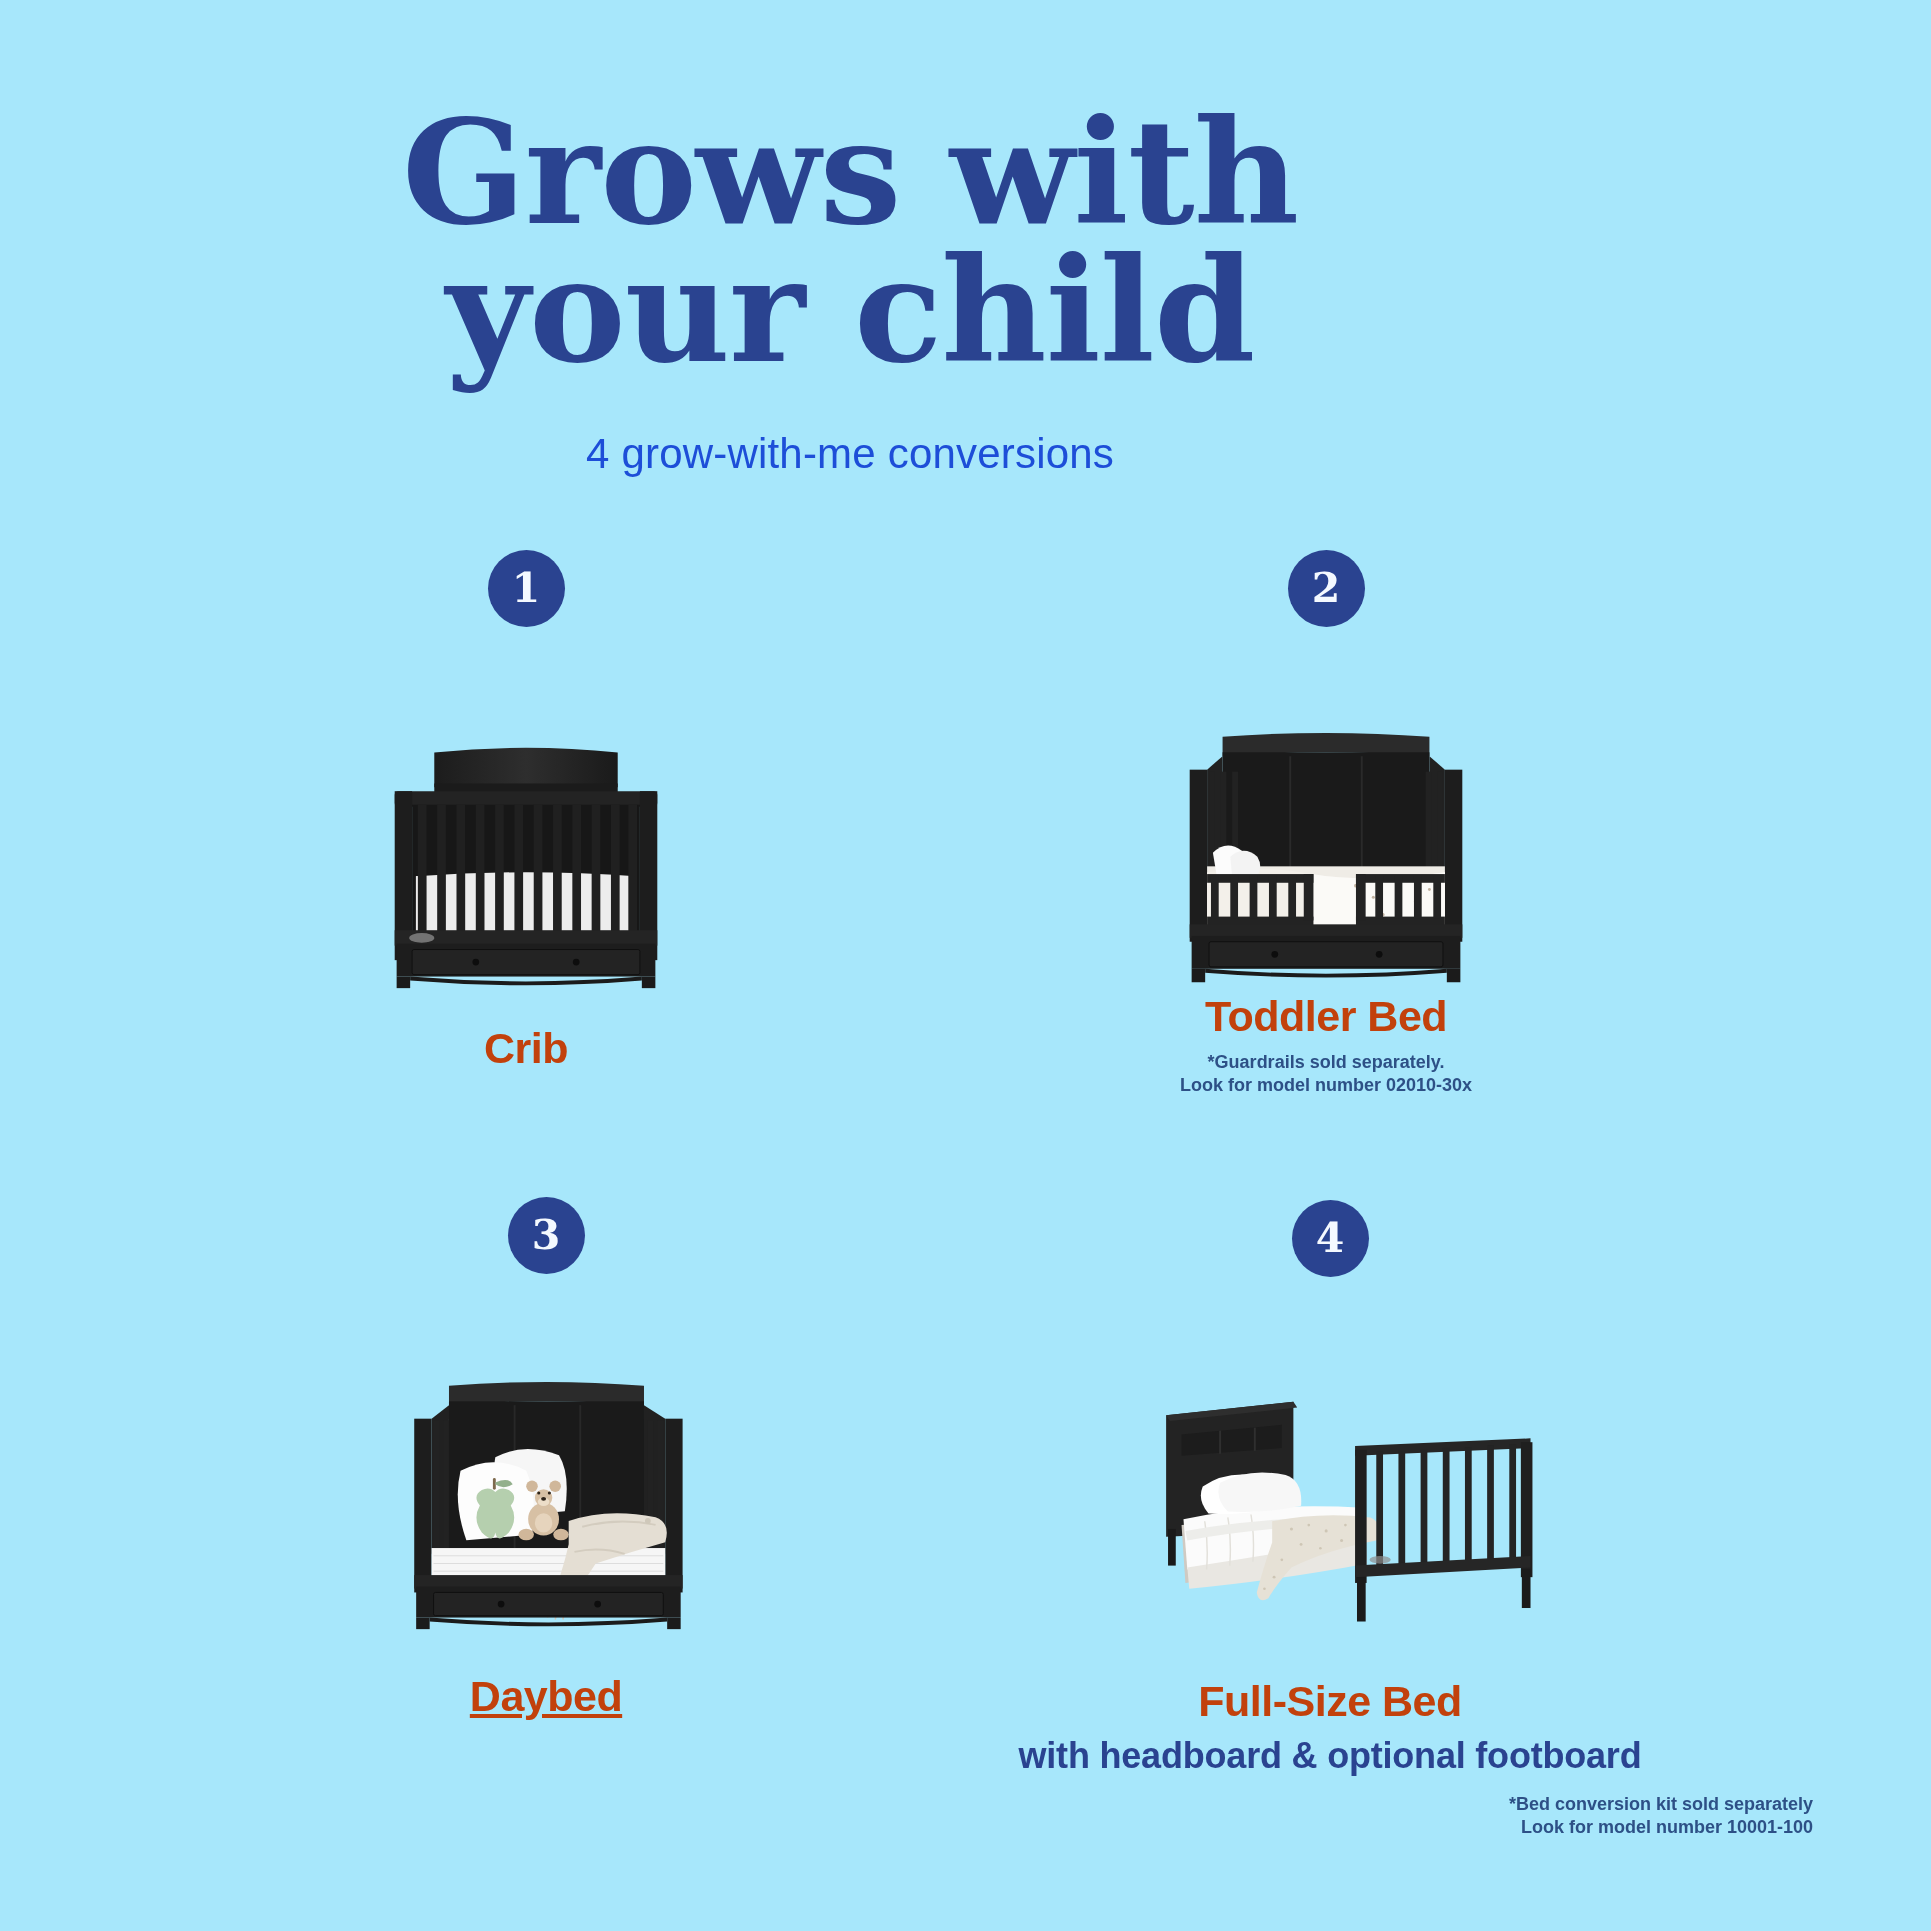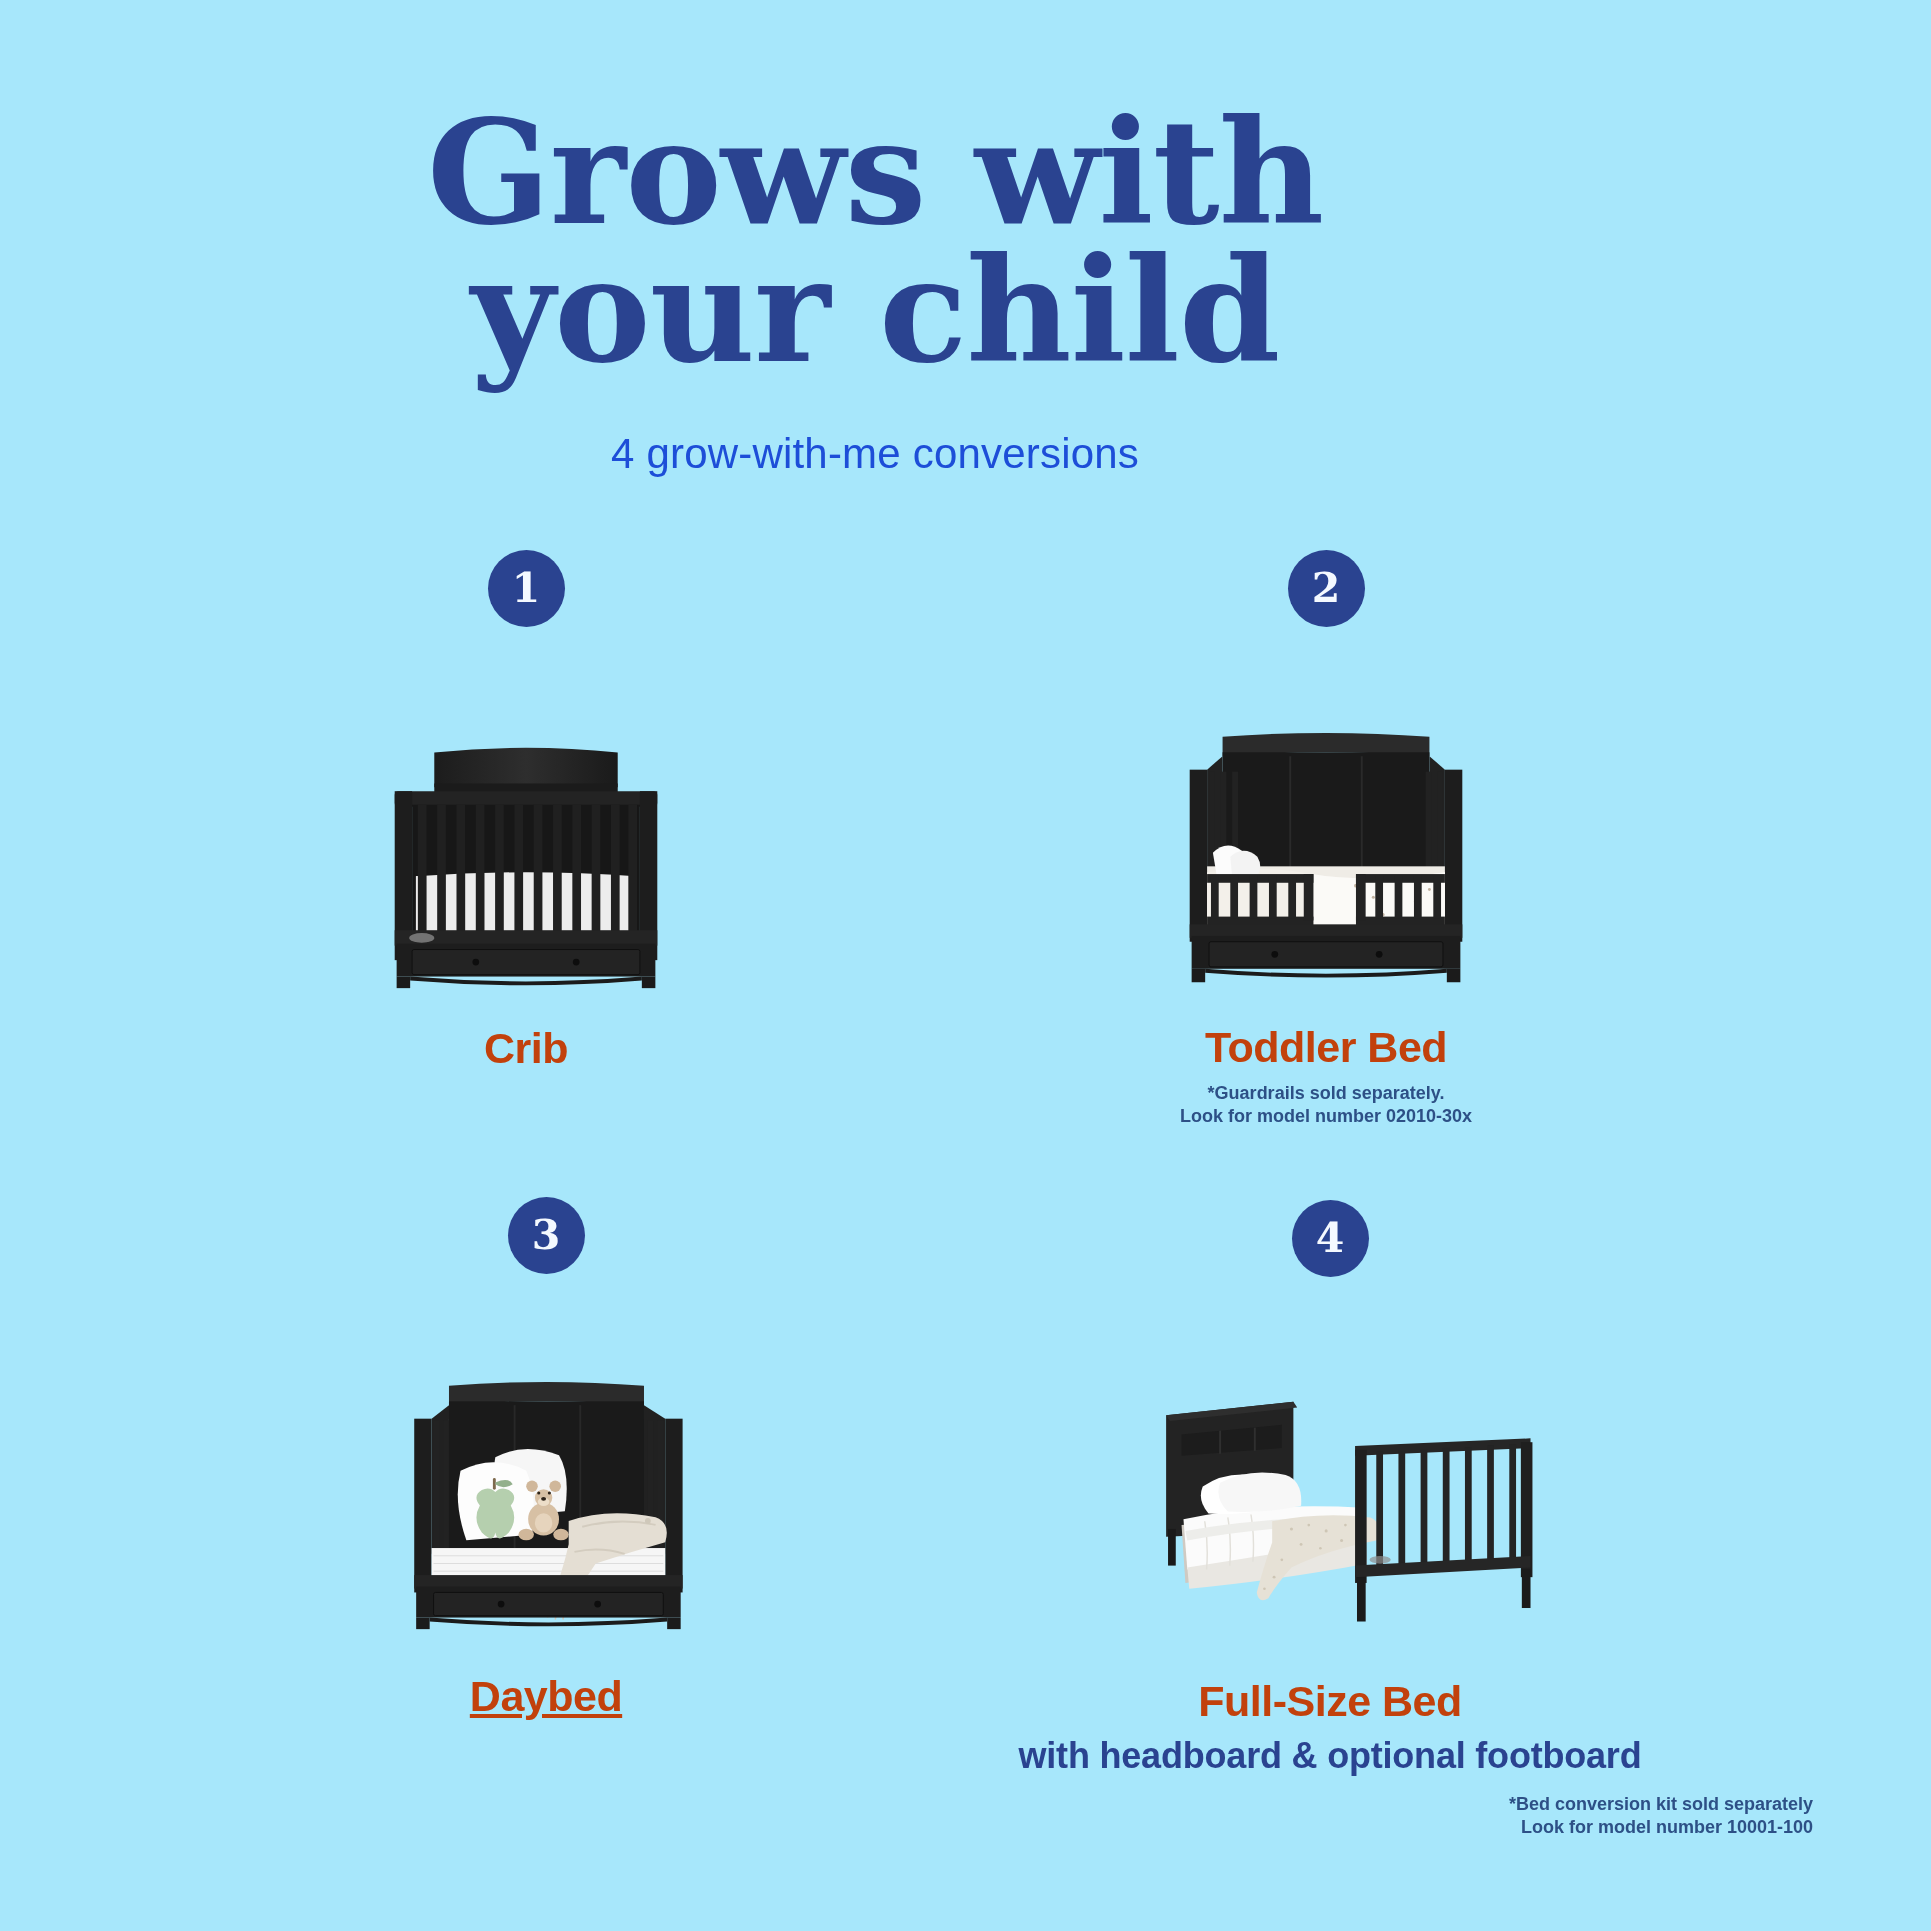--- a/index.html
+++ b/index.html
@@ -20,21 +20,20 @@
     background: #a7e7fb;
   }
 
   
   .header {
     position: absolute;
     top: 104px;
     left: 0;
     width: 1700px;
     text-align: center;
-    padding-left: 25px;
   }
   .title {
     color: #2a4390;
     font-family: "DejaVu Serif", serif;
     font-weight: bold;
     font-size: 145px;
     line-height: 0.95;
     letter-spacing: -1px;
     margin: 0 auto;
     width: 1207px;
@@ -112,21 +111,21 @@
   .fineprint {
     color: #2d5086;
     font-size: 18px;
     line-height: 1.28;
     margin-top: 9.7px;
     font-weight: bold;
   }
   .cell-1 .artwrap { height: 290px; margin-top: 75px; }
   .cell-1 .label   { margin-top: 32px; }
   .cell-2 .artwrap { height: 299px; margin-top: 66px; }
-  .cell-2 .label   { margin-top: 31px; }
+  .cell-2 .label   { }
   .cell-3 .artwrap { height: 299px; margin-top: 60px; }
   .cell-3 .label   { margin-top: 39px; text-decoration: underline; }
   .cell-4 .artwrap { height: 290px; margin-top: 68px; }
   .cell-4 .label   { margin-top: 42px; }
   .cell-4 .fineprint { margin-top: 16px; text-align: right; }
 
   
   .svgart { display: block; }
 </style>
 </head>

